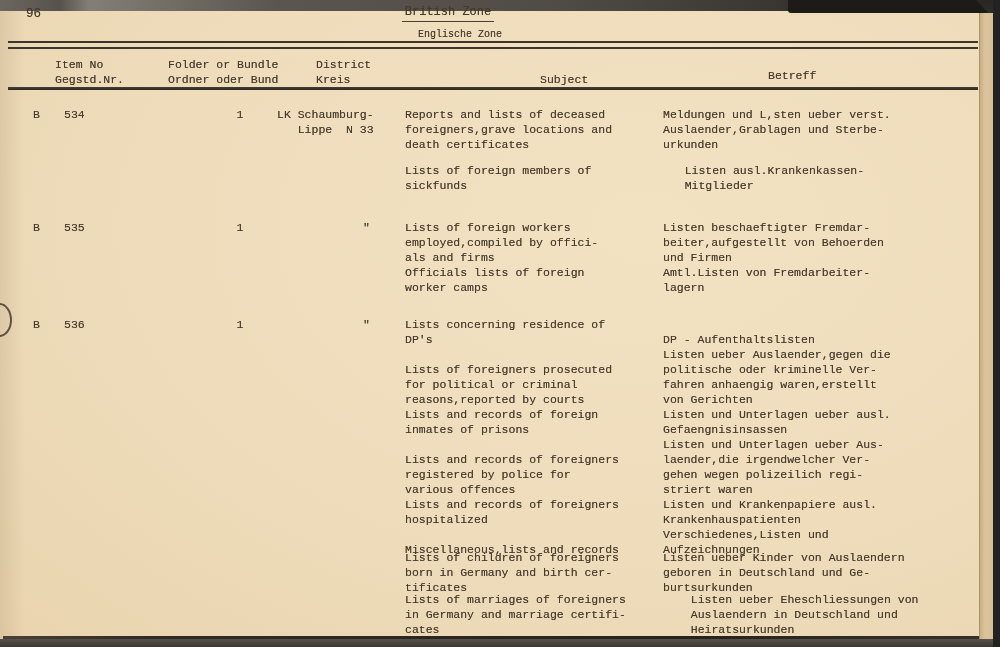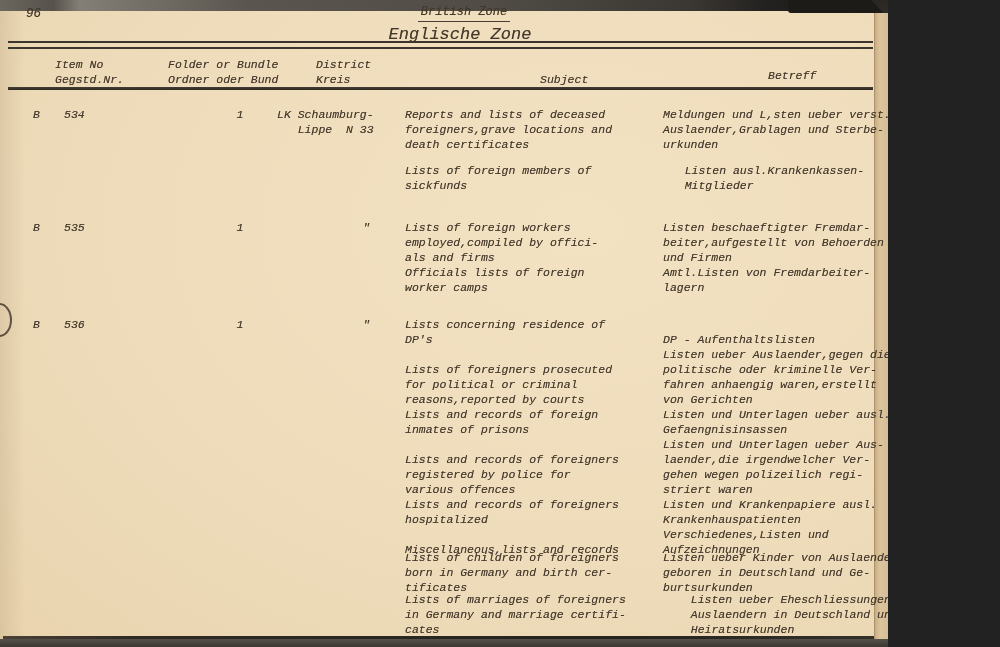--- a/index.html
+++ b/index.html
@@ -1,45 +1,45 @@
 <!DOCTYPE html>
 <html><head>
 <meta charset="utf-8">
 <style>
   html,body{margin:0;padding:0;background:#222;}
   .page{
-    position:relative;width:888px;height:647px;overflow:hidden;
+    position:relative;width:993px;height:647px;overflow:hidden;
     background:
       linear-gradient(to right, rgba(90,60,30,.10), rgba(0,0,0,0) 25px),
       radial-gradient(ellipse at 65% 35%, #f3e2c2 0%, #eedcbb 55%, #e9d4ae 100%);
     font-family:"Liberation Mono","DejaVu Sans Mono",monospace;
-    font-size:11.5px;line-height:15px;color:#44392c;font-style:italic;
+    font-size:11.5px;line-height:15px;color:#44392c;
   }
   .tw{text-shadow:0 0 .5px rgba(62,50,38,.55);} 
 
   
   .scan-top{position:absolute;top:0;left:0;width:100%;height:11px;
     background:linear-gradient(to right,#6b675f 0%,#57534c 6%,#83permanent 0) ;
     background:linear-gradient(to right,#6b675f 0%,#57534c 6%,#837f76 9%,#5a564f 28%,#514d46 55%,#3a3732 78%,#242220 86%,#1b1917 96%,#3c3935 100%);}
   .scan-top-dark{position:absolute;top:0;left:788px;width:212px;height:13px;background:#1d1b18;border-radius:0 0 3px 3px;}
   .scan-bottom-line{position:absolute;top:636px;left:3px;right:14px;height:3px;background:linear-gradient(to right,#4a4036 0%,#2e2a24 15%,#26231f 70%,#332f29 100%);}
   .scan-bottom{position:absolute;top:639px;left:0;width:100%;height:8px;background:linear-gradient(to bottom,#56524a,#3b3831);}
   .page-edge-right{position:absolute;top:13px;right:0;width:13px;height:634px;
     background:linear-gradient(to right, #c9ae84 0%, #dcc59e 40%, #d6bd95 100%);
     border-left:1px solid rgba(125,92,55,.45);}
   .corner-wedge{position:absolute;top:0;right:0;width:26px;height:42px;
     background:linear-gradient(to bottom,#2a2723,#3a352e);
     clip-path:polygon(35% 0,100% 0,100% 100%,78% 28%);}
   .punch{position:absolute;left:-13px;top:303px;width:21px;height:30px;border:2px solid rgba(72,60,46,.85);border-radius:50%;}
 
   
   .page-number{position:absolute;left:26px;top:7px;font-size:12.5px;}
-  .title-wrap{position:absolute;left:264px;top:4px;width:400px;text-align:center;}
+  .title-wrap{position:absolute;left:248px;top:4px;width:400px;text-align:center;}
   .title{display:inline-block;font-size:12px;border-bottom:1.4px solid #4a3f32;padding:0 3px 1px 3px;}
-  .subtitle{position:absolute;left:260px;top:27px;width:400px;text-align:center;font-size:17px;}
+  .subtitle{position:absolute;left:260px;top:27px;width:400px;text-align:center;font-size:10px;}
   .rule{position:absolute;left:8px;right:15px;background:#3b352d;}
   .rule-a{top:41px;height:1.6px;}
   .rule-b{top:47px;height:1.8px;}
   .rule-c{top:87px;height:3px;background:linear-gradient(to bottom,#453e35,#2c2822);}
 
   .colhead{position:absolute;top:57px;white-space:pre-line;}
   .ch-item{left:55px;}
   .ch-folder{left:168px;}
   .ch-district{left:316px;width:100px;text-align:left;}
   .ch-subject{left:540px;top:72px;}

